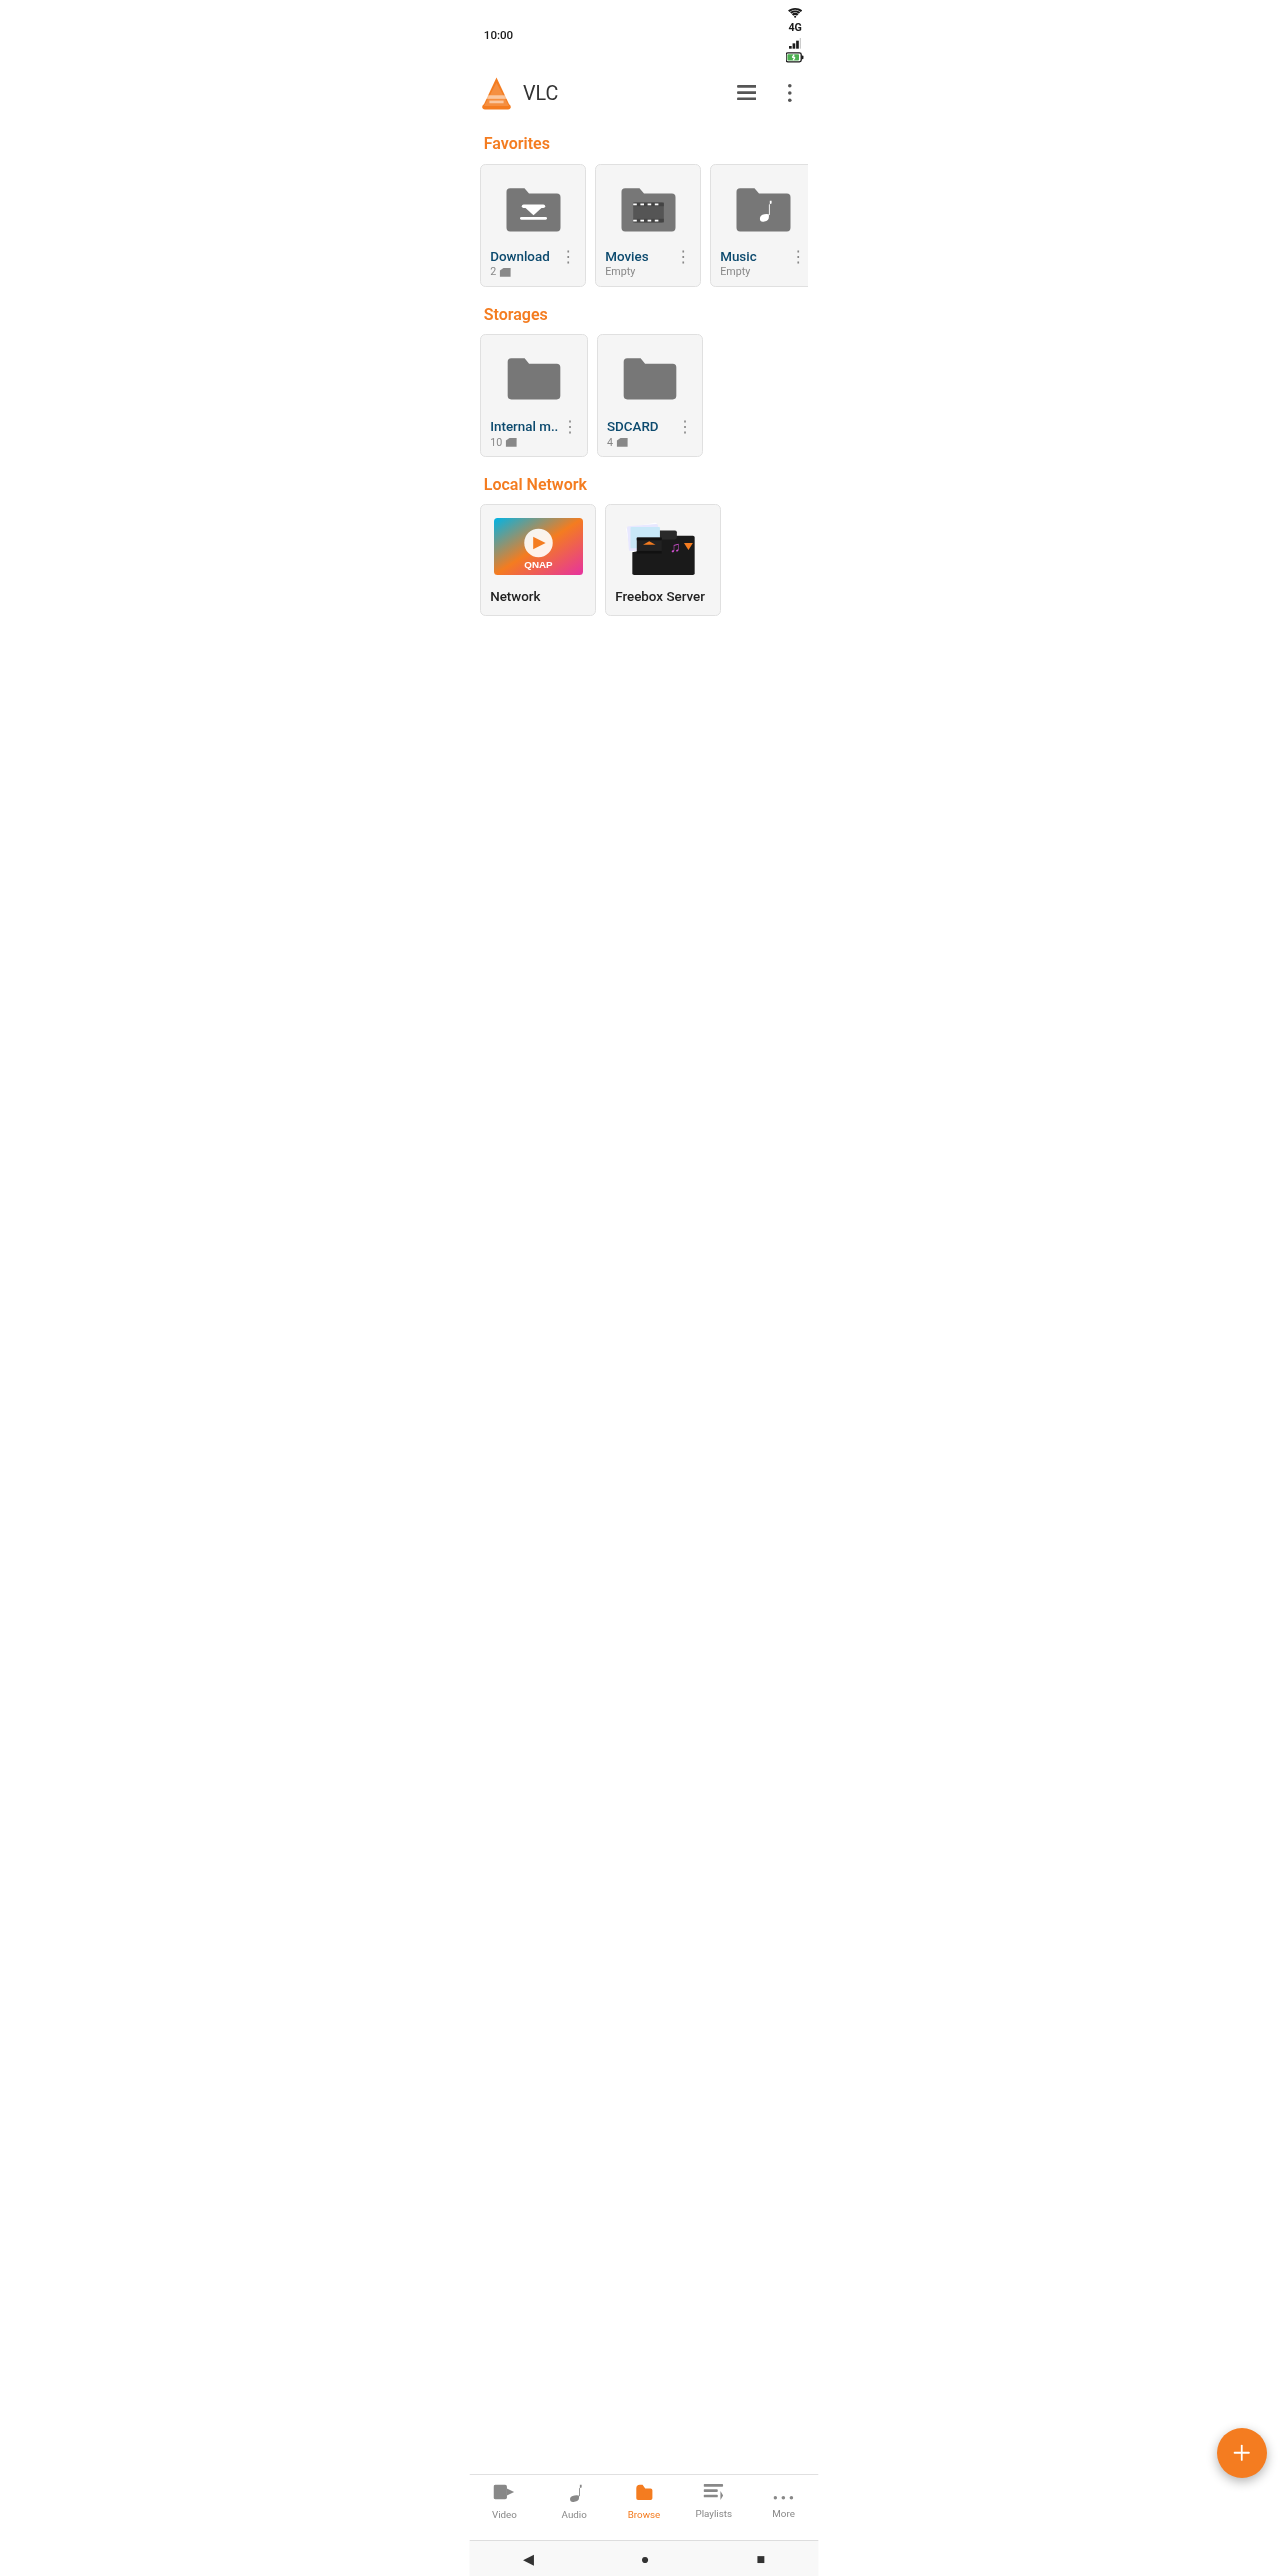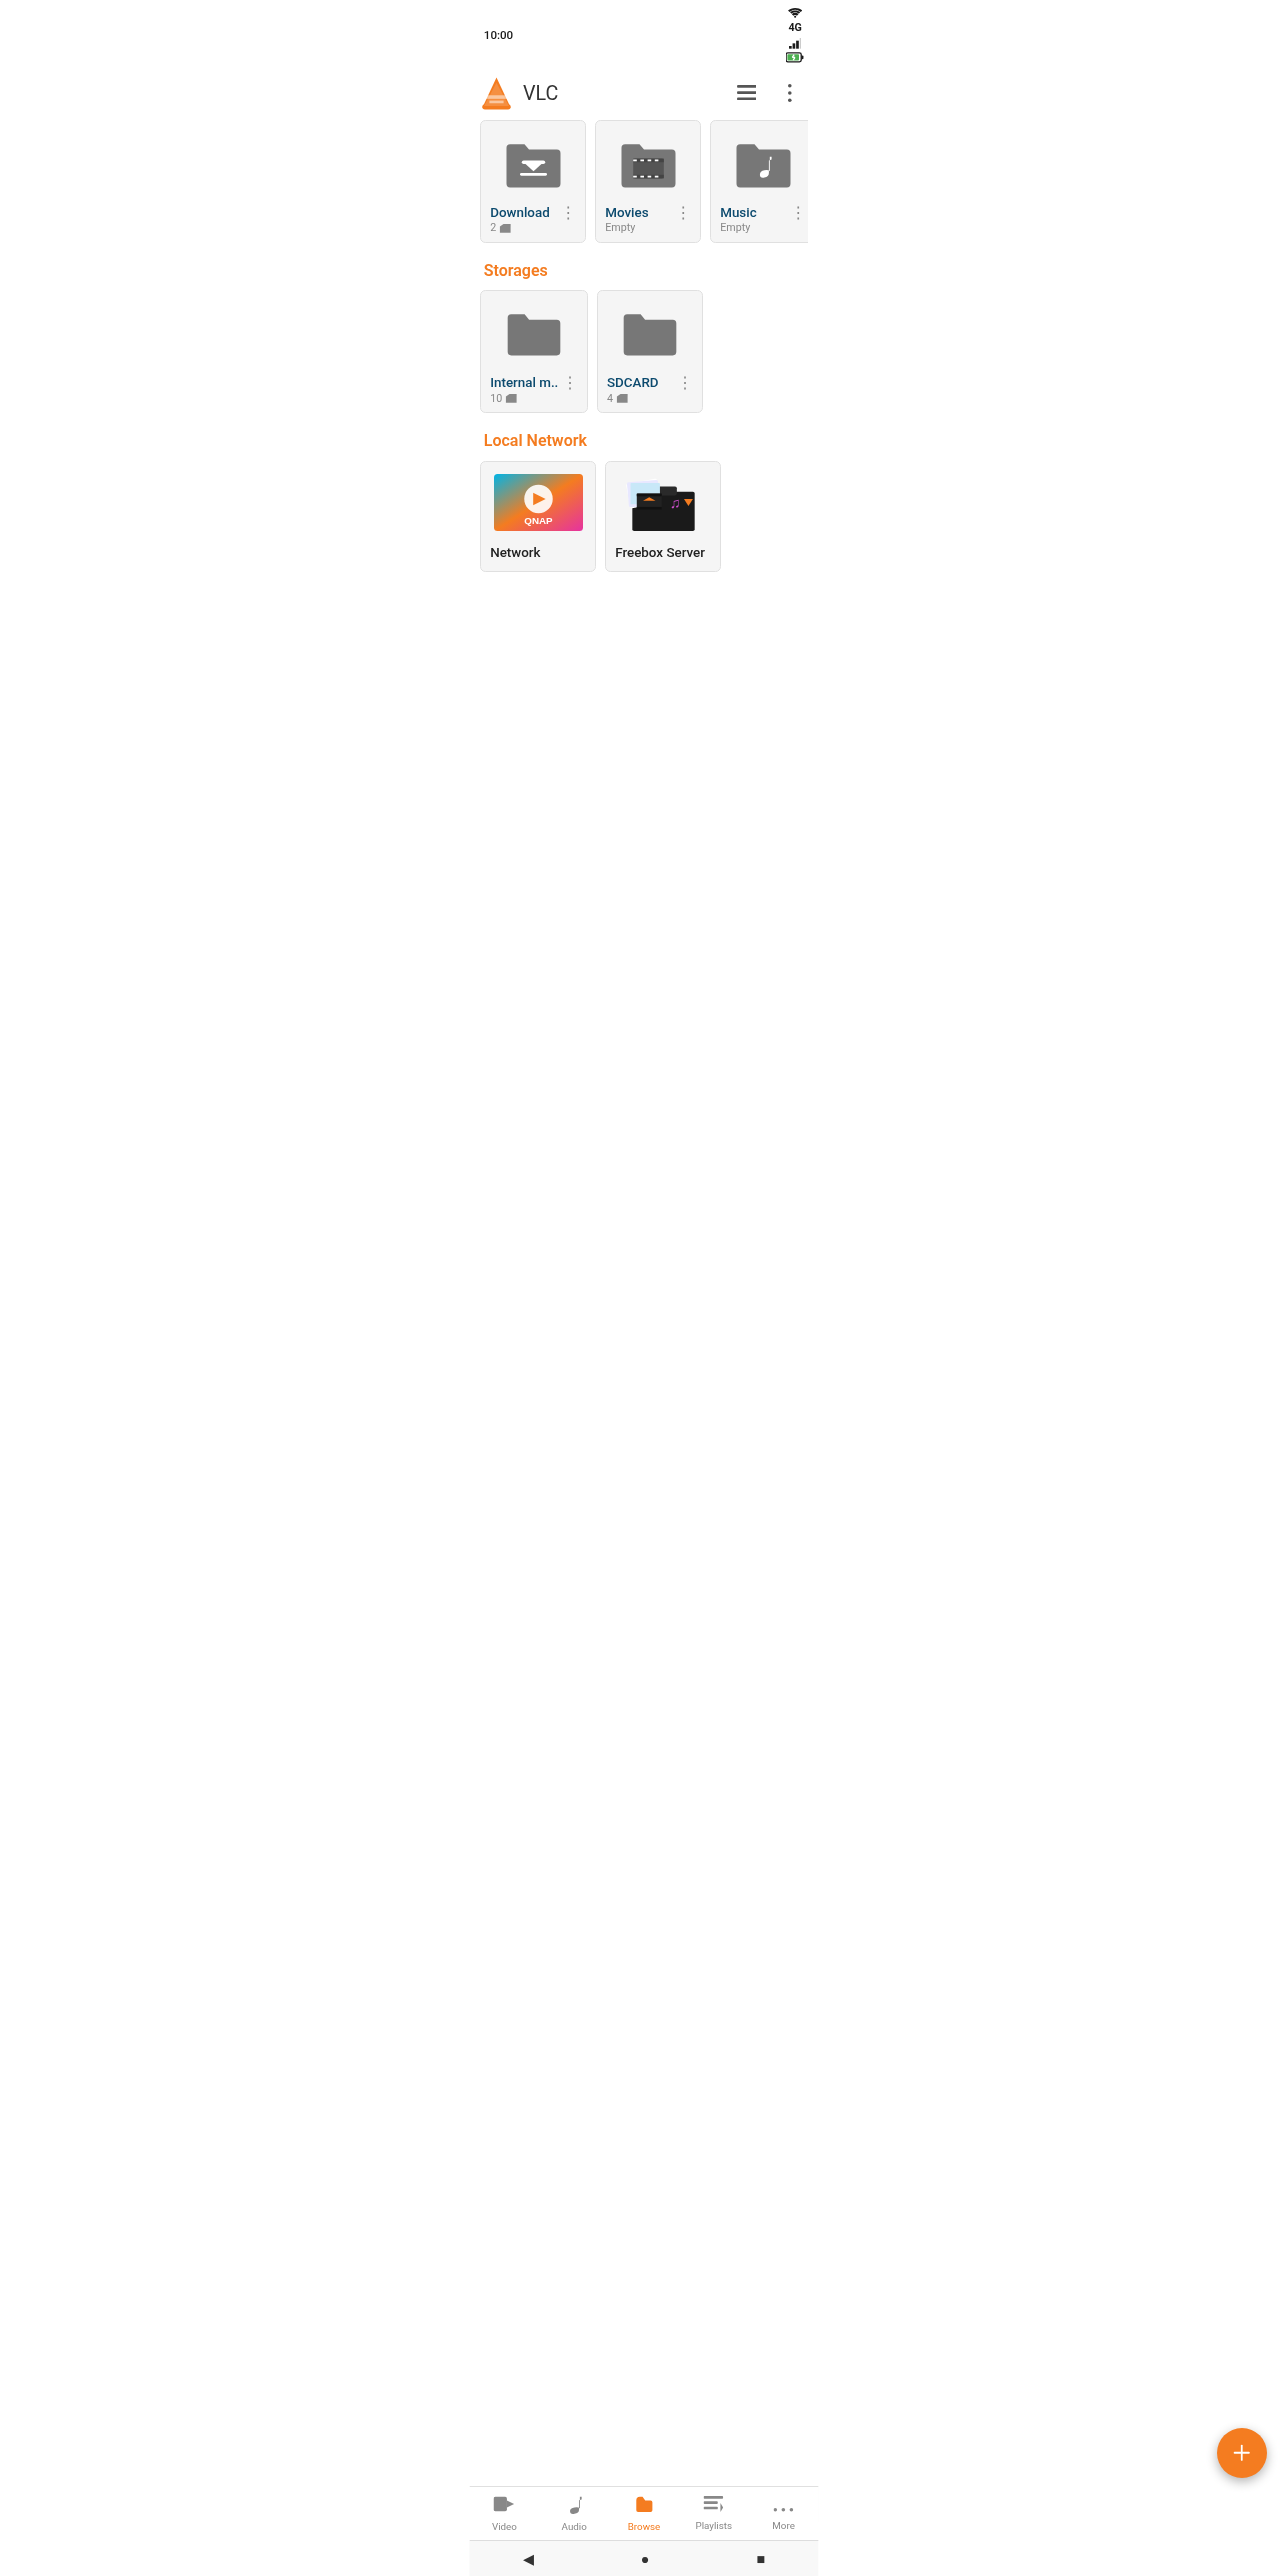--- a/index.html
+++ b/index.html
@@ -225,21 +225,21 @@
       z-index: 300;
       border-top: 0.9px solid #ddd;
     }
     .sys-btn {
       font-size: 14.3px;
       color: #333;
       cursor: pointer;
     }
 
     .bottom-nav {
-      bottom: 36px;
+      bottom: 48px;
       text-align: right;
     }
     .fab {
       bottom: 98px;
     }
   </style>
 </head>
 <body>
 
 <div class="status-bar">
@@ -296,20 +296,21 @@
         <circle cx="2" cy="2" r="2"></circle>
         <circle cx="2" cy="10" r="2"></circle>
         <circle cx="2" cy="18" r="2"></circle>
       </svg>
     </div>
   </div>
 </div>
 
 <div class="content">
 
+  <div class="section-title">Favorites</div>
   <div class="cards-row">
 
     <div class="card">
       <div class="card-icon-area">
         <svg width="63" height="54" viewBox="0 0 70 60">
           <path d="M5 12 Q5 8 9 8 L25 8 L30 14 L61 14 Q65 14 65 18 L65 52 Q65 56 61 56 L9 56 Q5 56 5 52 Z" fill="#777"></path>
           <rect x="22" y="26" width="26" height="4" rx="2" fill="white"></rect>
           <polygon points="35,38 24,28 46,28" fill="white"></polygon>
           <rect x="20" y="40" width="30" height="3" rx="1.5" fill="white"></rect>
         </svg>

